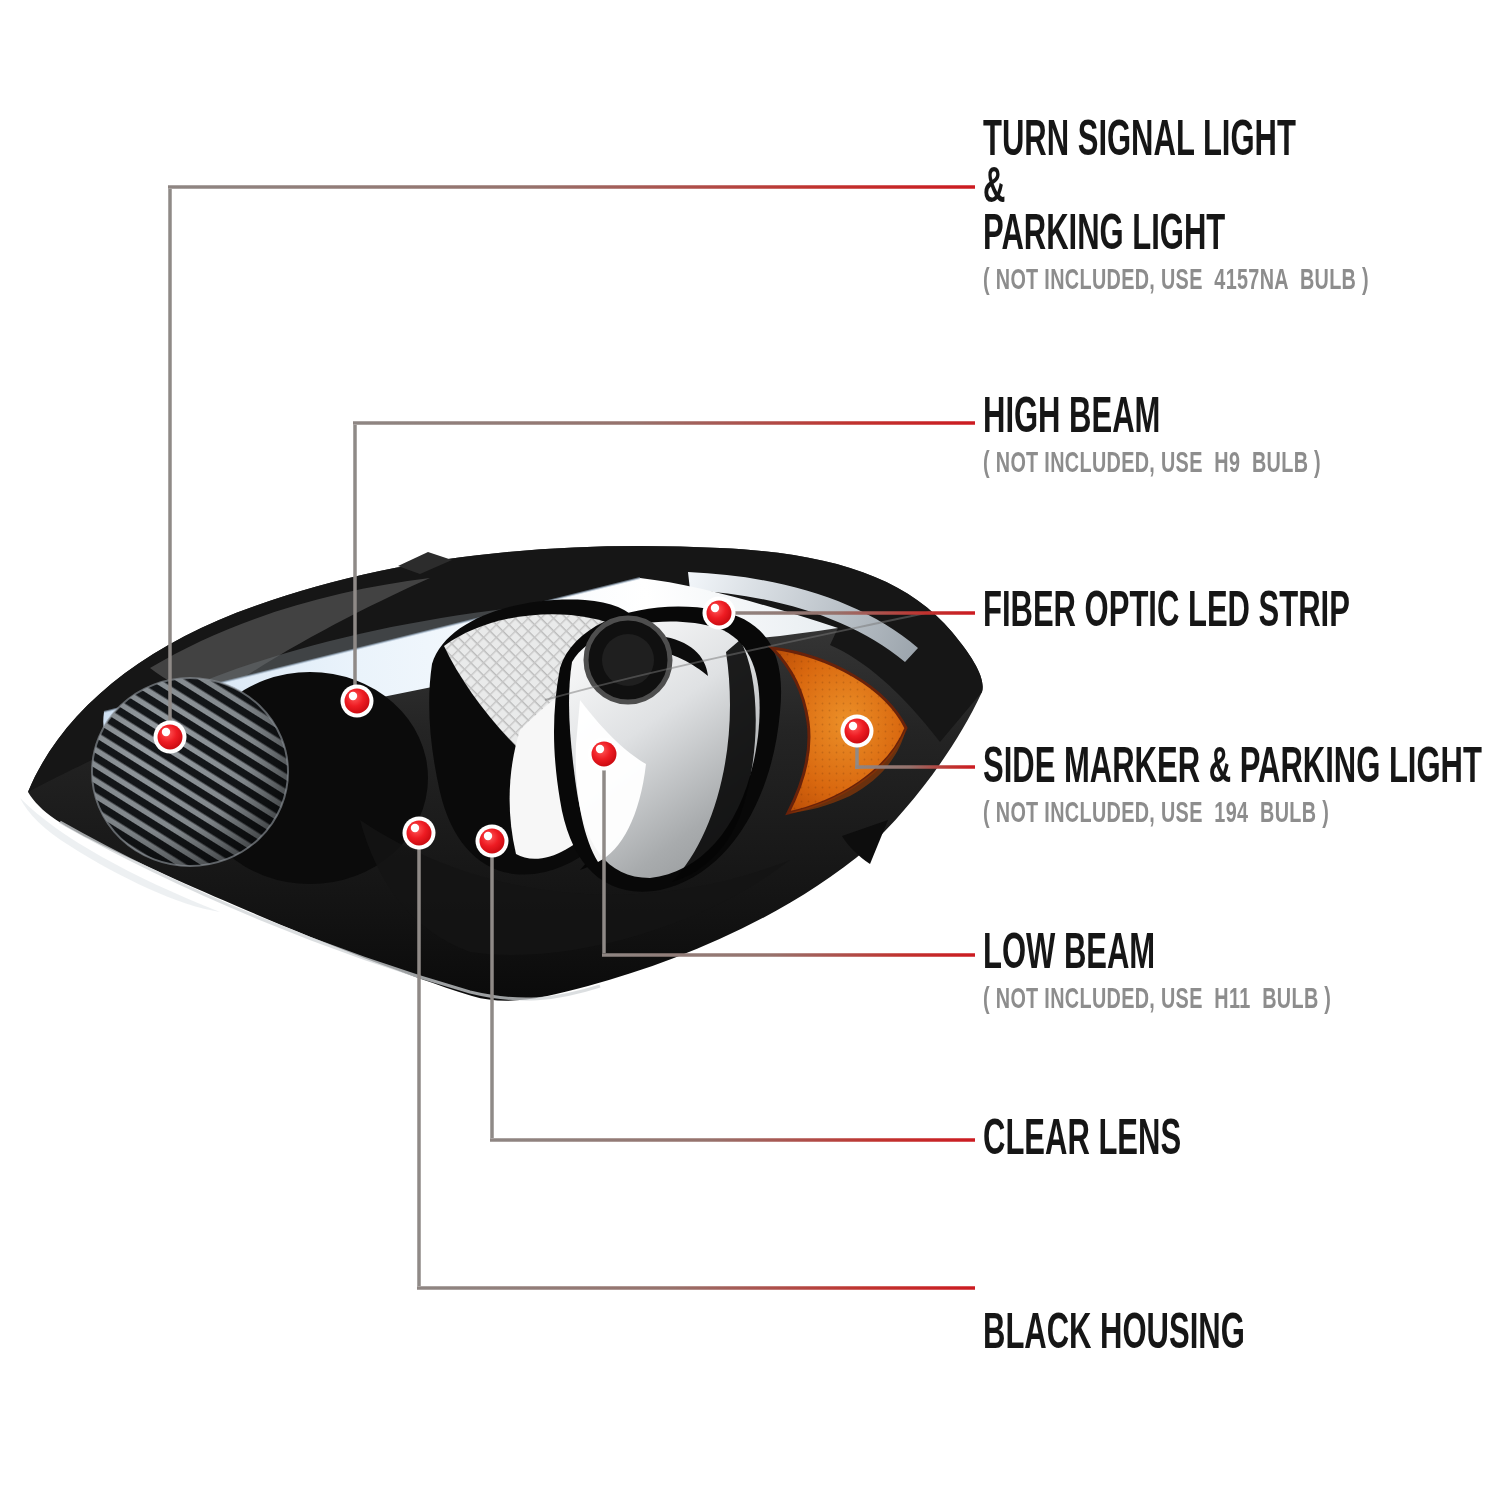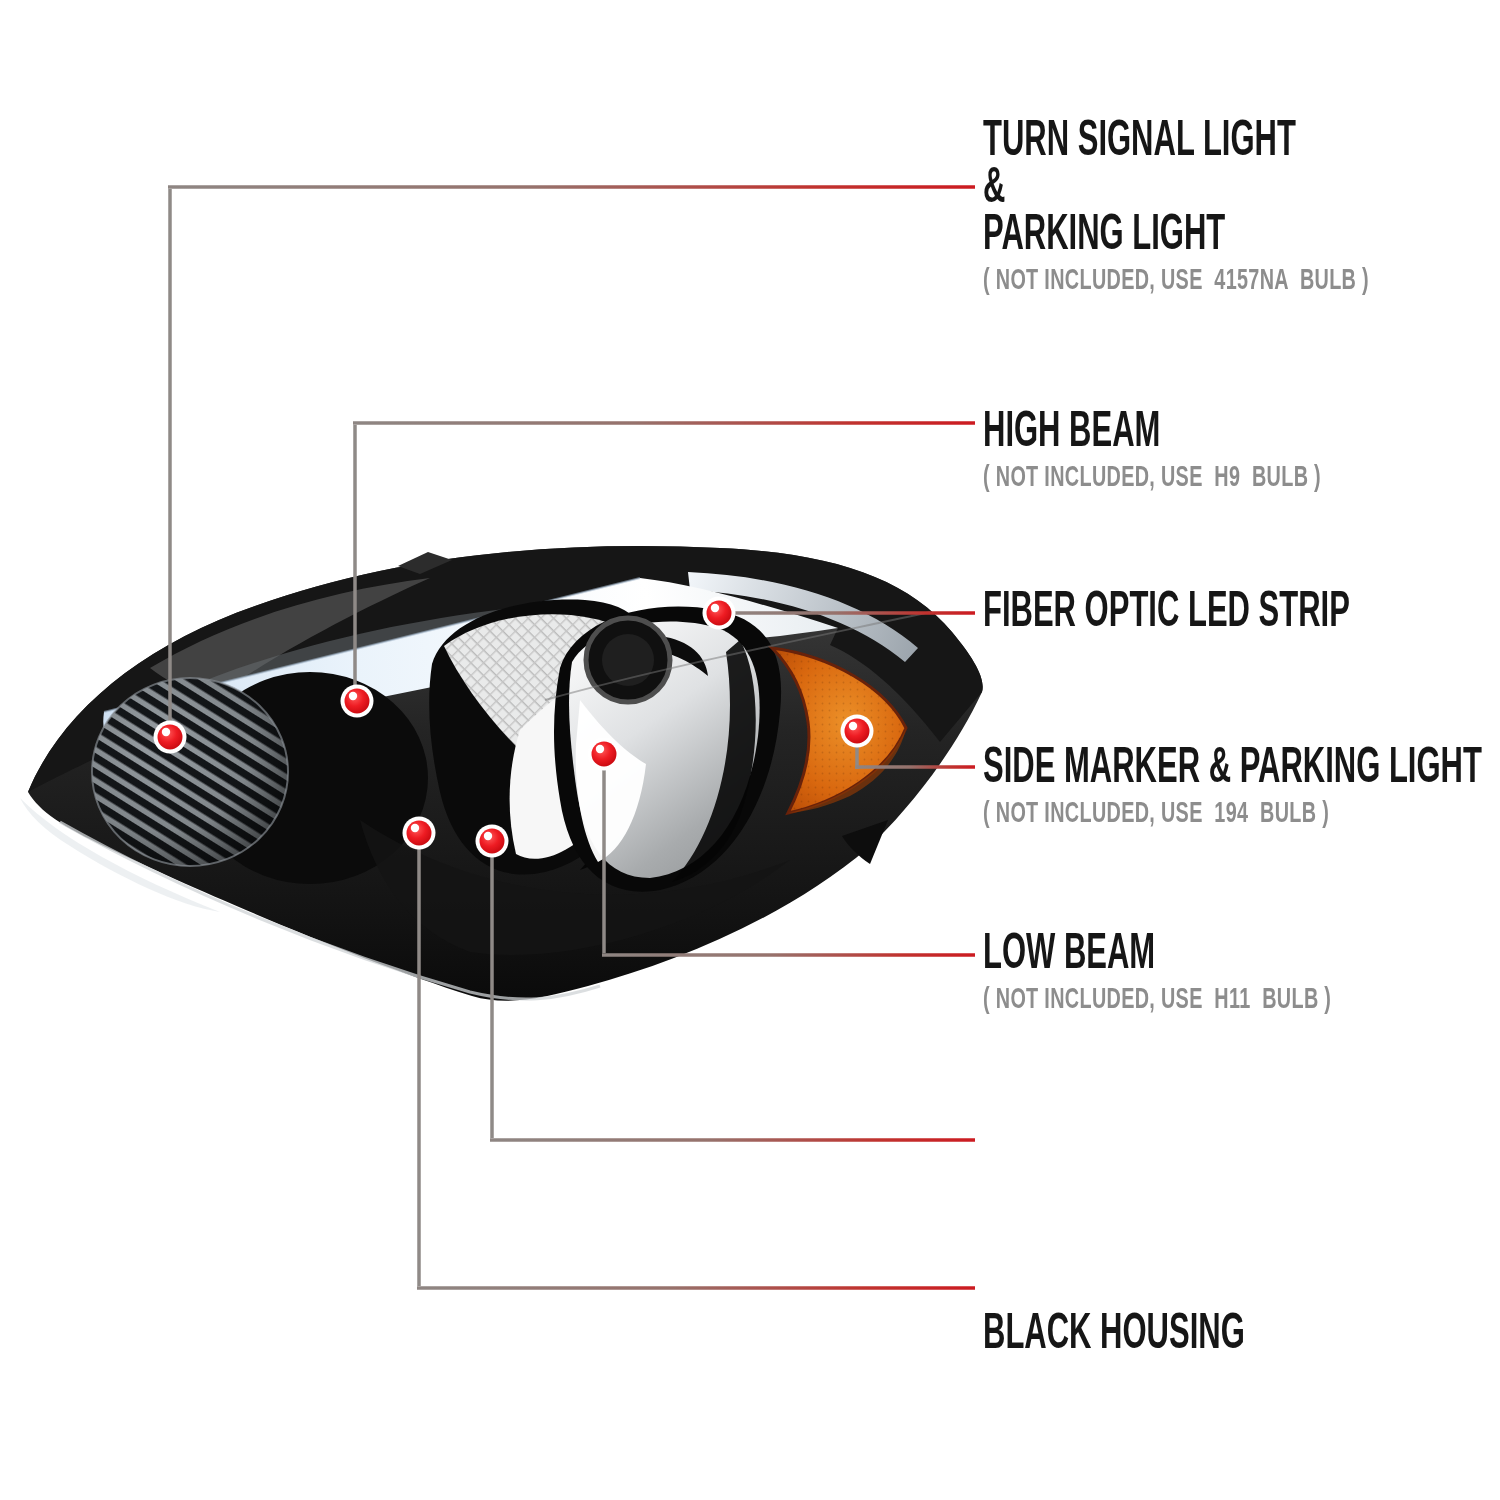--- a/index.html
+++ b/index.html
@@ -262,37 +262,40 @@
   </g>
 </svg>
 
   <div class="label" style="top:115px">
     <span class="t">TURN SIGNAL LIGHT</span>
     <span class="t">&amp;</span>
     <span class="t">PARKING LIGHT</span>
     <span class="n">( NOT INCLUDED, USE  4157NA  BULB )</span>
   </div>
 
-  <div class="label" style="top:406px">
+  <div class="label" style="top:392px">
     <span class="t">HIGH BEAM</span>
     <span class="n">( NOT INCLUDED, USE  H9  BULB )</span>
   </div>
 
   <div class="label" style="top:586px">
     <span class="t">FIBER OPTIC LED STRIP</span>
   </div>
 
   <div class="label" style="top:742px">
     <span class="t">SIDE MARKER &amp; PARKING LIGHT</span>
     <span class="n">( NOT INCLUDED, USE  194  BULB )</span>
   </div>
 
   <div class="label" style="top:928px">
     <span class="t">LOW BEAM</span>
     <span class="n">( NOT INCLUDED, USE  H11  BULB )</span>
   </div>
 
+  <div class="label" style="top:1114px">
+    <span class="t">CLEAR LENS</span>
+  </div>
 
   <div class="label" style="top:1308px">
     <span class="t">BLACK HOUSING</span>
   </div>
 
 </div>
 
 </body></html>

